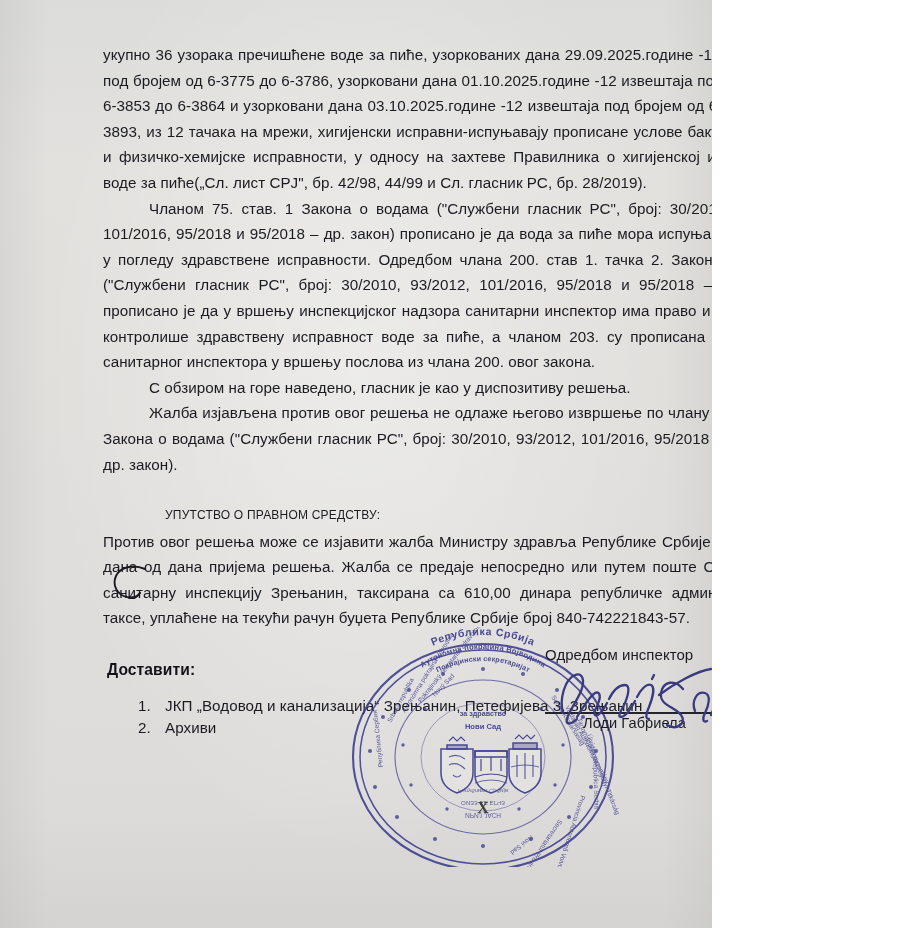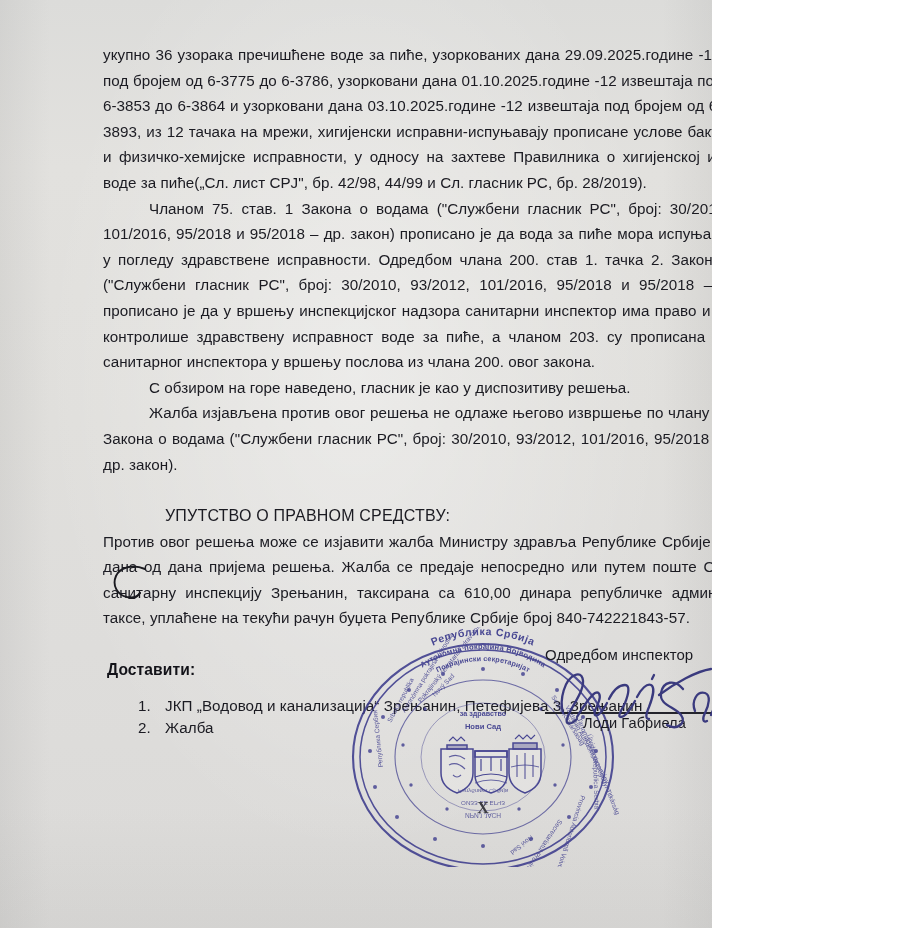--- a/index.html
+++ b/index.html
@@ -55,21 +55,21 @@
     text-align: justify;
     text-justify: inter-word;
     letter-spacing: 0.05px;
   }
   p.para.indent {
     text-indent: 46px;
   }
 
   .section-heading {
     color: #1b1b22;
-    font-size: 16px;
+    font-size: 12px;
     line-height: 25.6px;
     margin: 26px 0 0 0;
     text-indent: 62px;
     letter-spacing: 0.2px;
   }
 
   .deliver-heading {
     color: #121218;
     font-size: 15.6px;
     font-weight: bold;
@@ -175,21 +175,21 @@
     <p class="para indent">Жалба изјављена против овог решења  не одлаже његово извршење по члану 207. став 4. Закона о водама ("Службени гласник РС", број: 30/2010, 93/2012, 101/2016, 95/2018 и 95/2018 – др. закон).</p>
 
     <div class="section-heading">УПУТСТВО О ПРАВНОМ СРЕДСТВУ:</div>
 
     <p class="para">Против овог решења може се изјавити жалба Министру здравља Републике Србије у року од 8 дана од дана пријема решења. Жалба се предаје непосредно или путем поште Одељењу за санитарну инспекцију Зрењанин, таксирана са 610,00 динара републичке административне таксе, уплаћене на текући рачун буџета Републике Србије број 840-742221843-57.</p>
 
     <div class="deliver-heading">Доставити:</div>
 
     <ol class="deliver-list">
       <li>ЈКП „Водовод и канализација“ Зрењанин, Петефијева 3, Зрењанин</li>
-      <li>Жалба</li>
+      <li>Архиви</li>
     </ol>
   </div>
 
   <svg class="pen-circle" viewBox="0 0 44 34">
     <path d="M32 4 C20 -1 7 2 3 11 C-1 20 4 30 14 32 C20 33 25 31 27 28" fill="none" stroke="#1a1a20" stroke-width="1.9" stroke-linecap="round"></path>
     <path d="M27 28 C24 32 20 35 16 33" fill="none" stroke="#1a1a20" stroke-width="1.8" stroke-linecap="round"></path>
   </svg>
 
   <div class="stamp">
     <svg viewBox="0 0 296 240" width="296" height="240">

